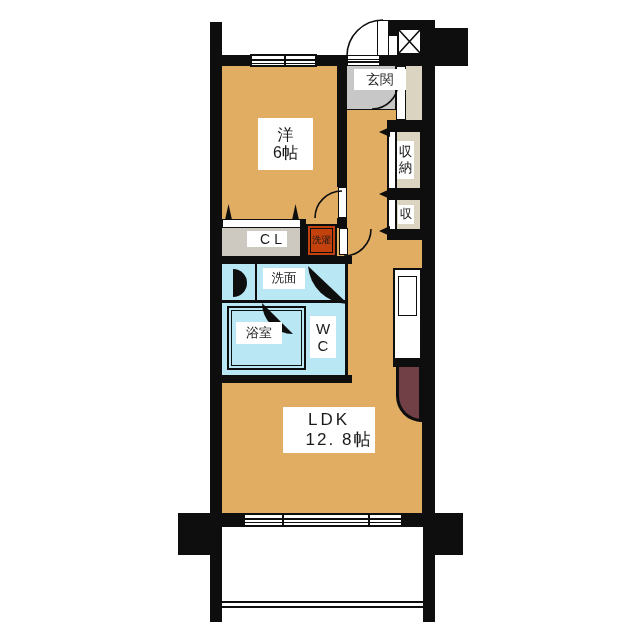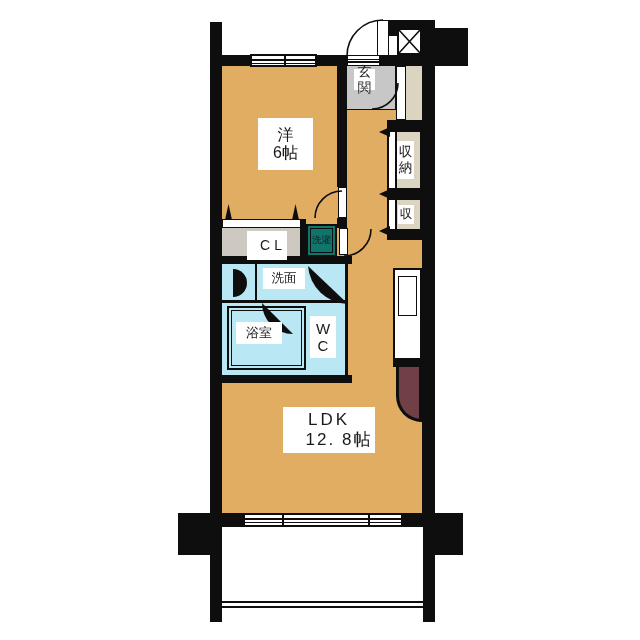--- a/index.html
+++ b/index.html
@@ -17,21 +17,21 @@
   
   .win{background:#fff;border:2px solid #0e0e0e;}
   .win .ln{position:absolute;left:0;right:0;height:1.5px;background:#0e0e0e;}
   .win .tick{position:absolute;top:-2px;bottom:-2px;width:2px;background:#0e0e0e;}
   
   .leaf{background:#fff;border:1.5px solid #0e0e0e;}
   
   .closet{background:#dbd4c1;border:2px solid #0e0e0e;}
   .closet .doorstrip{position:absolute;left:0;top:0;bottom:0;width:6px;background:#fff;border-right:2px solid #0e0e0e;}
   
-  .laundry{background:#0f766e;border:2.5px solid #0e0e0e;}
+  .laundry{background:#c2410c;border:2.5px solid #0e0e0e;}
   .laundry .inner{position:absolute;left:2px;top:2px;right:2px;bottom:2px;border:1px solid #0e0e0e;
                   display:flex;align-items:center;justify-content:center;}
   
   .lbl{background:#fff;display:flex;flex-direction:column;align-items:center;justify-content:center;
        color:#1a1a1a;text-align:center;line-height:1.15;}
   .lbl.clear{background:transparent;}
   svg.overlay{position:absolute;left:0;top:0;width:640px;height:640px;pointer-events:none;}
   .bathbox{border:2px solid #0e0e0e;background:transparent;}
   .bathbox .inner{position:absolute;left:2px;top:2px;right:2px;bottom:2px;border:1px solid #0e0e0e;}
   .railing{background:#fff;border-top:2px solid #0e0e0e;border-bottom:2px solid #0e0e0e;}
@@ -137,34 +137,34 @@
       <polygon points="390,189 390,199 379,194"></polygon>
       <polygon points="390,226 390,236 379,231"></polygon>
     </g>
   </svg>
 
   <div class="abs lbl" style="left:258px;top:118px;width:55px;height:52px;font-size:16px;">
     <span>洋</span>
     <span>6帖</span>
   </div>
 
-  <div class="abs lbl" style="left:354px;top:69px;width:21px;height:21px;font-size:13.5px;">
+  <div class="abs lbl" style="left:354px;top:69px;width:52px;height:21px;font-size:13.5px;">
     <span>玄関</span>
   </div>
 
   <div class="abs lbl" style="left:397px;top:141px;width:17px;height:38px;font-size:13.5px;">
     <span>収</span>
     <span>納</span>
   </div>
 
   <div class="abs lbl" style="left:398px;top:205px;width:16px;height:19px;font-size:12.5px;">
     <span>収</span>
   </div>
 
-  <div class="abs lbl" style="left:247px;top:231px;width:40px;height:29px;font-size:14px;letter-spacing:4px;padding-left:12px;">
+  <div class="abs lbl" style="left:247px;top:231px;width:40px;height:16px;font-size:14px;letter-spacing:4px;padding-left:12px;">
     <span>CL</span>
   </div>
 
   <div class="abs lbl" style="left:263px;top:268px;width:42px;height:21px;font-size:12.5px;">
     <span>洗面</span>
   </div>
 
   <div class="abs lbl" style="left:236px;top:322px;width:46px;height:22px;font-size:13px;">
     <span>浴室</span>
   </div>

